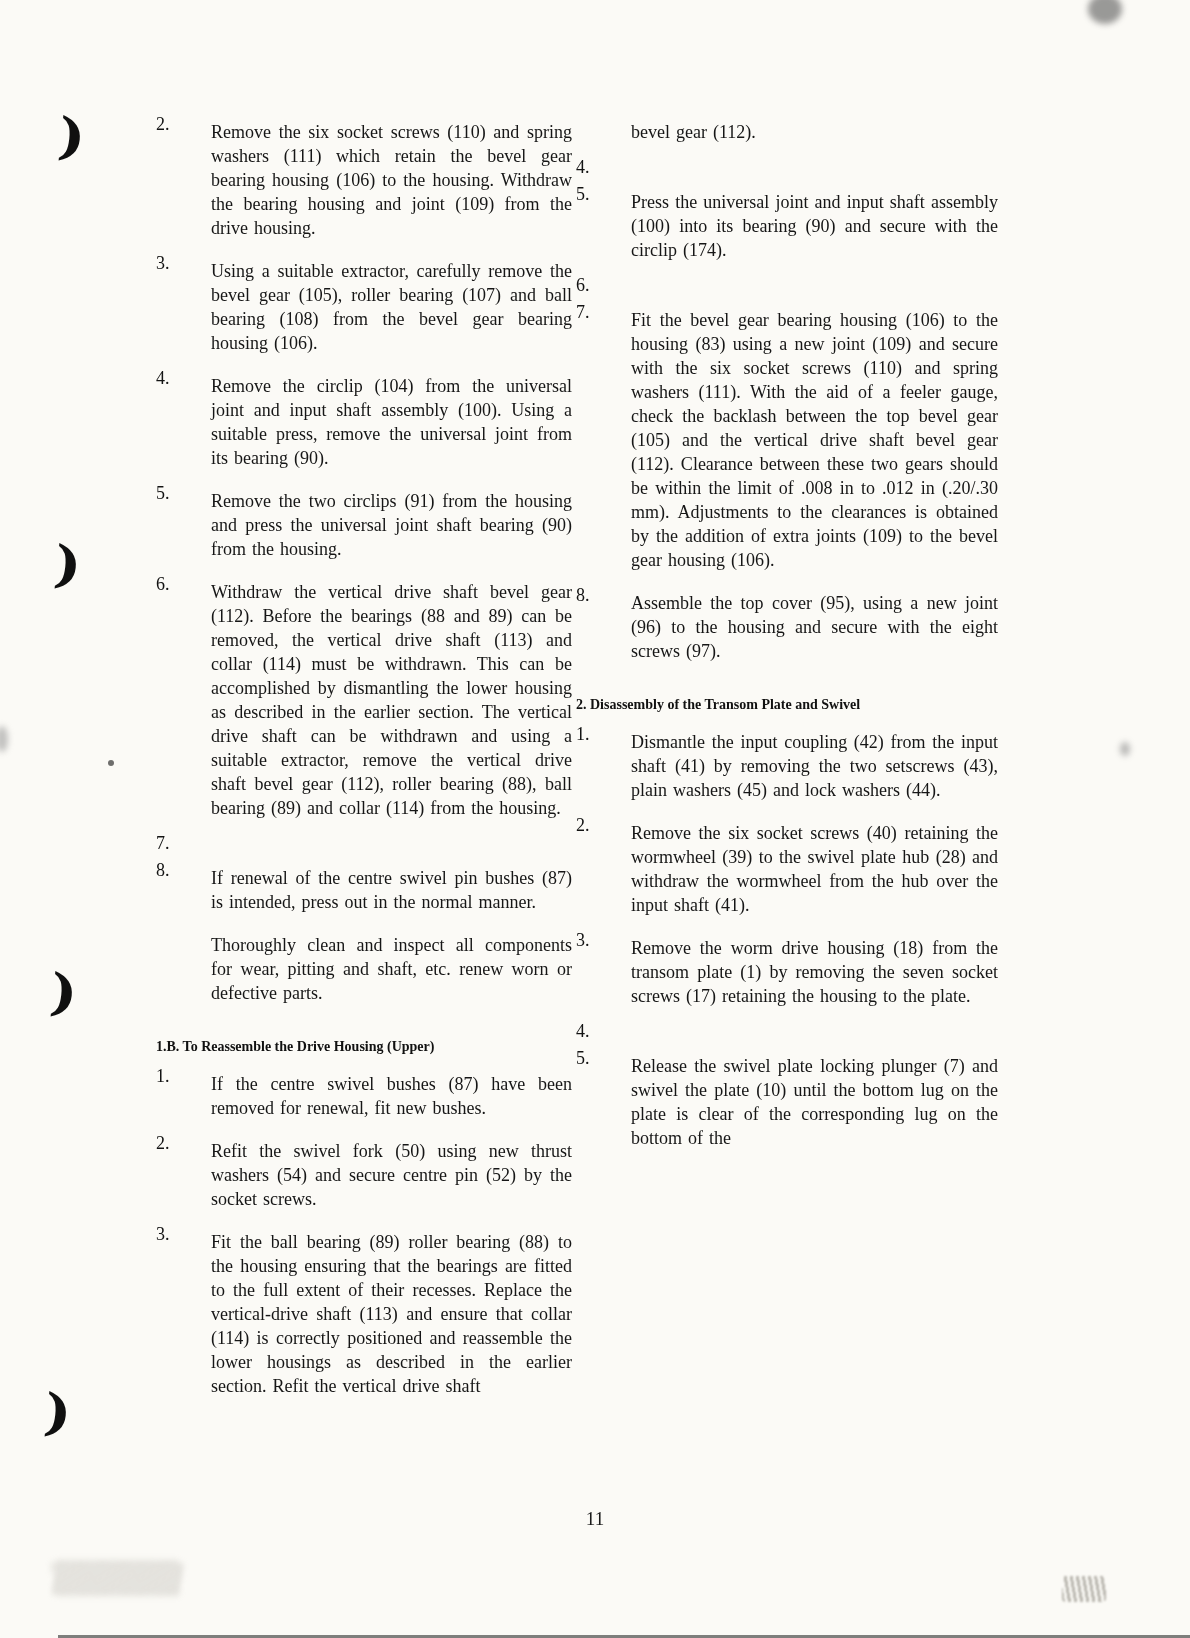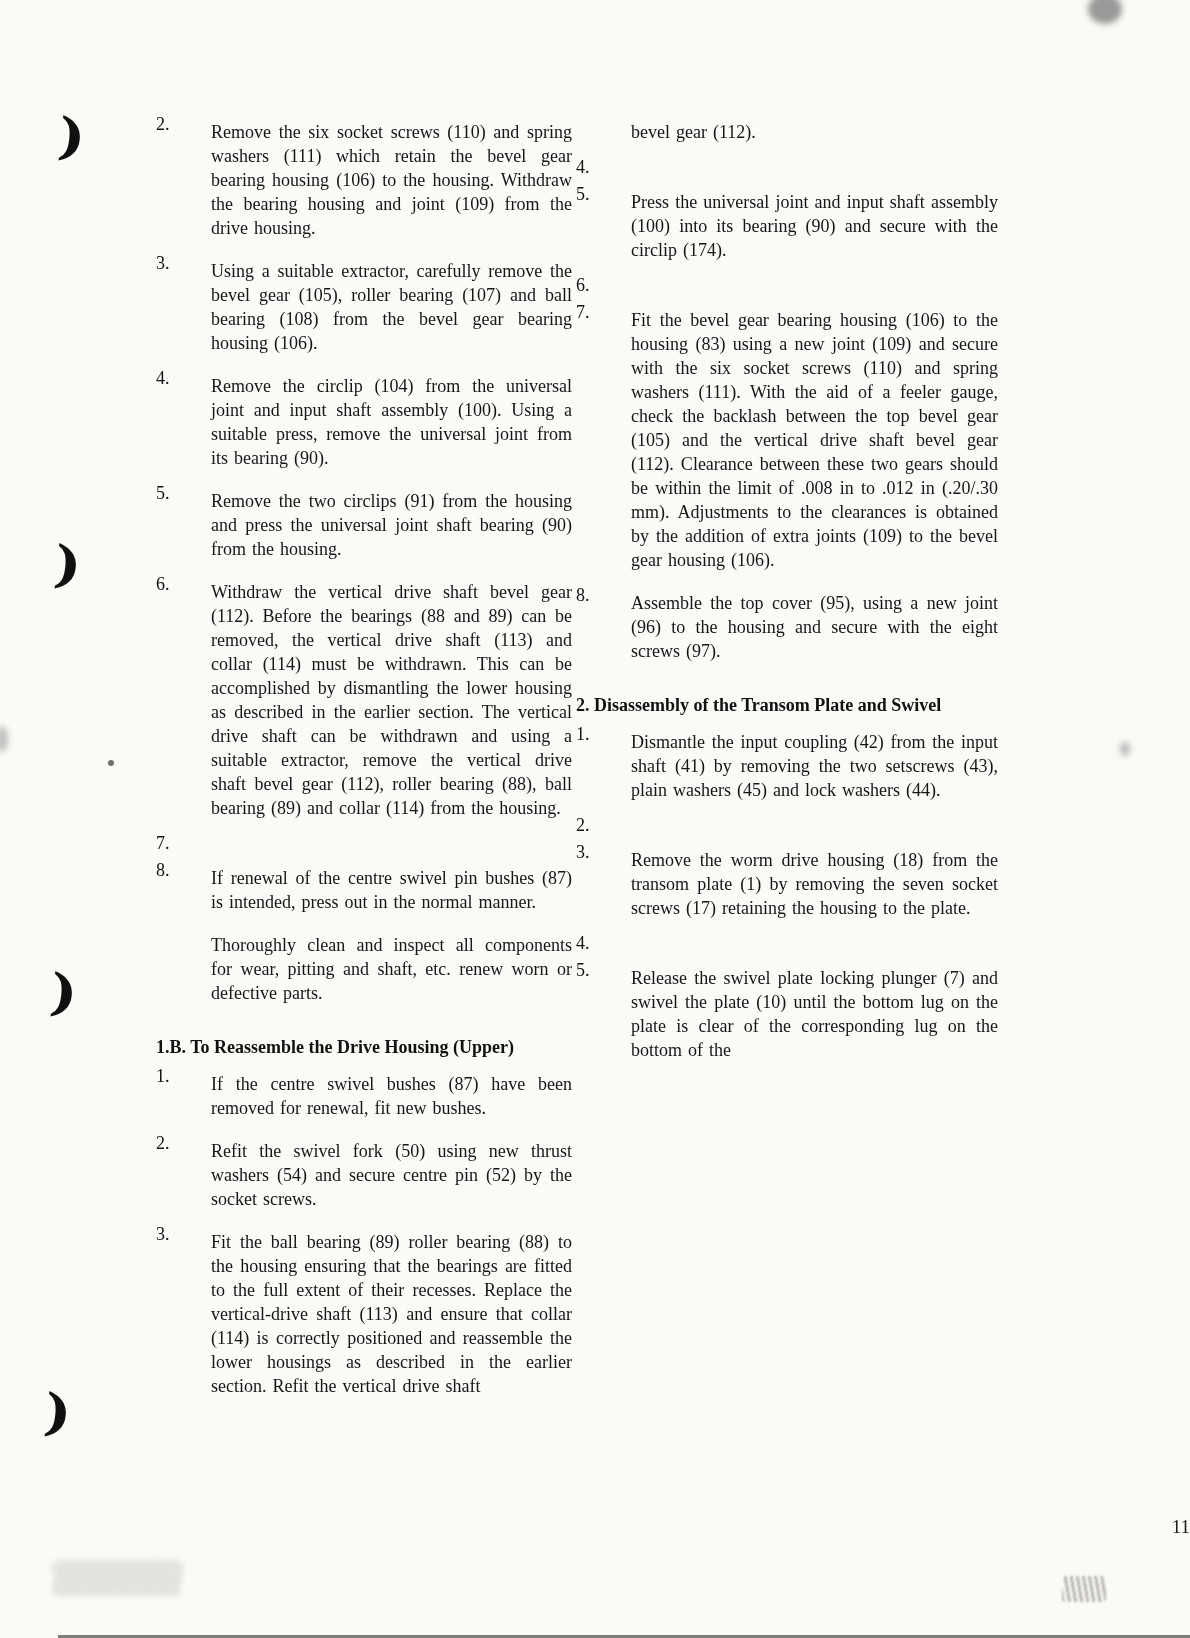--- a/index.html
+++ b/index.html
@@ -22,32 +22,31 @@
     color:#131313;
   }
   .txt{
     flex:1;margin:8px;
     font-size:18px;line-height:24px;
     text-align:justify;
     word-spacing:1.5px;
     color:#161616;
   }
   .heading{
-    font-size:18px;line-height:24px;
+    font-size:14px;line-height:24px;
     font-weight:700;
     margin:22px 0 5px 0;
     color:#111;
   }
   .page-number{
     position:absolute;
     left:0;right:0;top:1508px;
-    text-align:right;
+    text-align:center;
     font-size:19px;
     color:#1a1a1a;
-    margin-top:8px;
   }
   
   .pen-mark{
     position:absolute;
     font-family:"DejaVu Serif", serif;
     font-size:50px;
     font-weight:700;
     color:#101010;
     transform:rotate(6deg) scaleX(1.15);
     line-height:1;
@@ -185,20 +184,21 @@
 
     <h3 class="heading">2. Disassembly of the Transom Plate and Swivel</h3>
 
     <div class="item">
       <span class="num">1.</span>
       <p class="txt">Dismantle the input coupling (42) from the input shaft (41) by removing the two setscrews (43), plain washers (45) and lock washers (44).</p>
     </div>
 
     <div class="item">
       <span class="num">2.</span>
+      <p class="txt">Remove the six socket screws (40) retaining the wormwheel (39) to the swivel plate hub (28) and withdraw the wormwheel from the hub over the input shaft (41).</p>
     </div>
 
     <div class="item">
       <span class="num">3.</span>
       <p class="txt">Remove the worm drive housing (18) from the transom plate (1) by removing the seven socket screws (17) retaining the housing to the plate.</p>
     </div>
 
     <div class="item">
       <span class="num">4.</span>
     </div>

